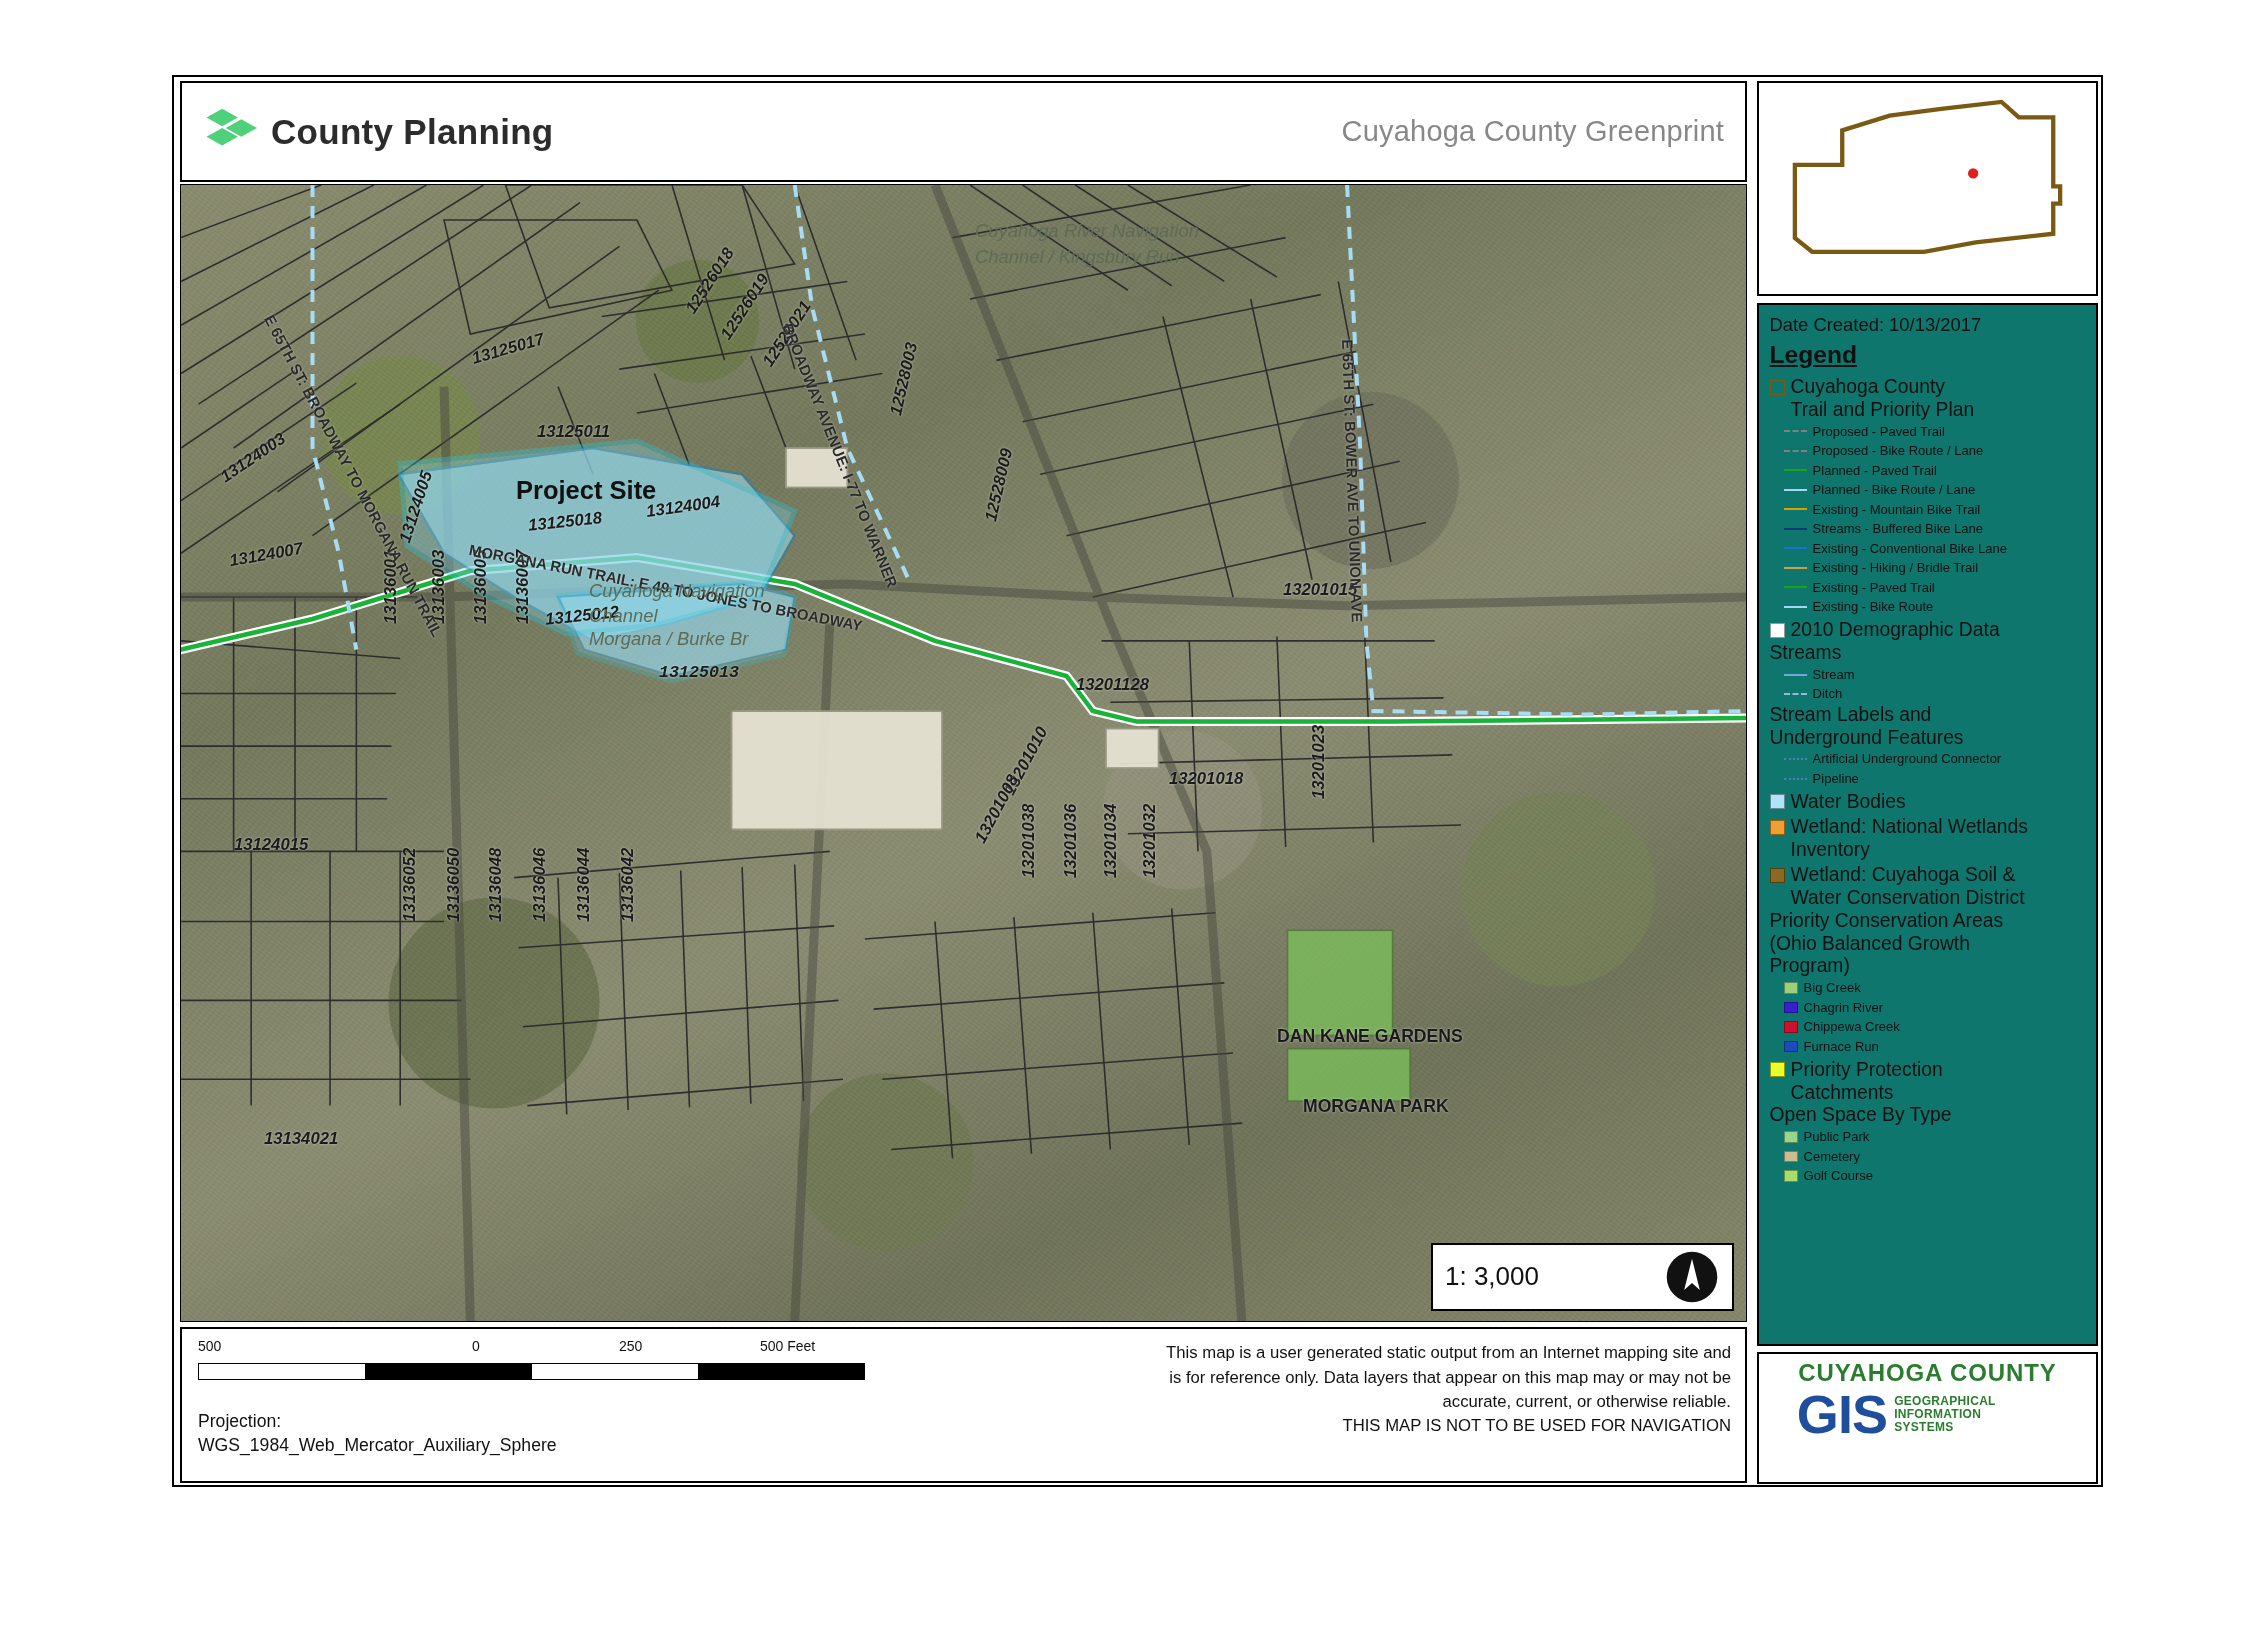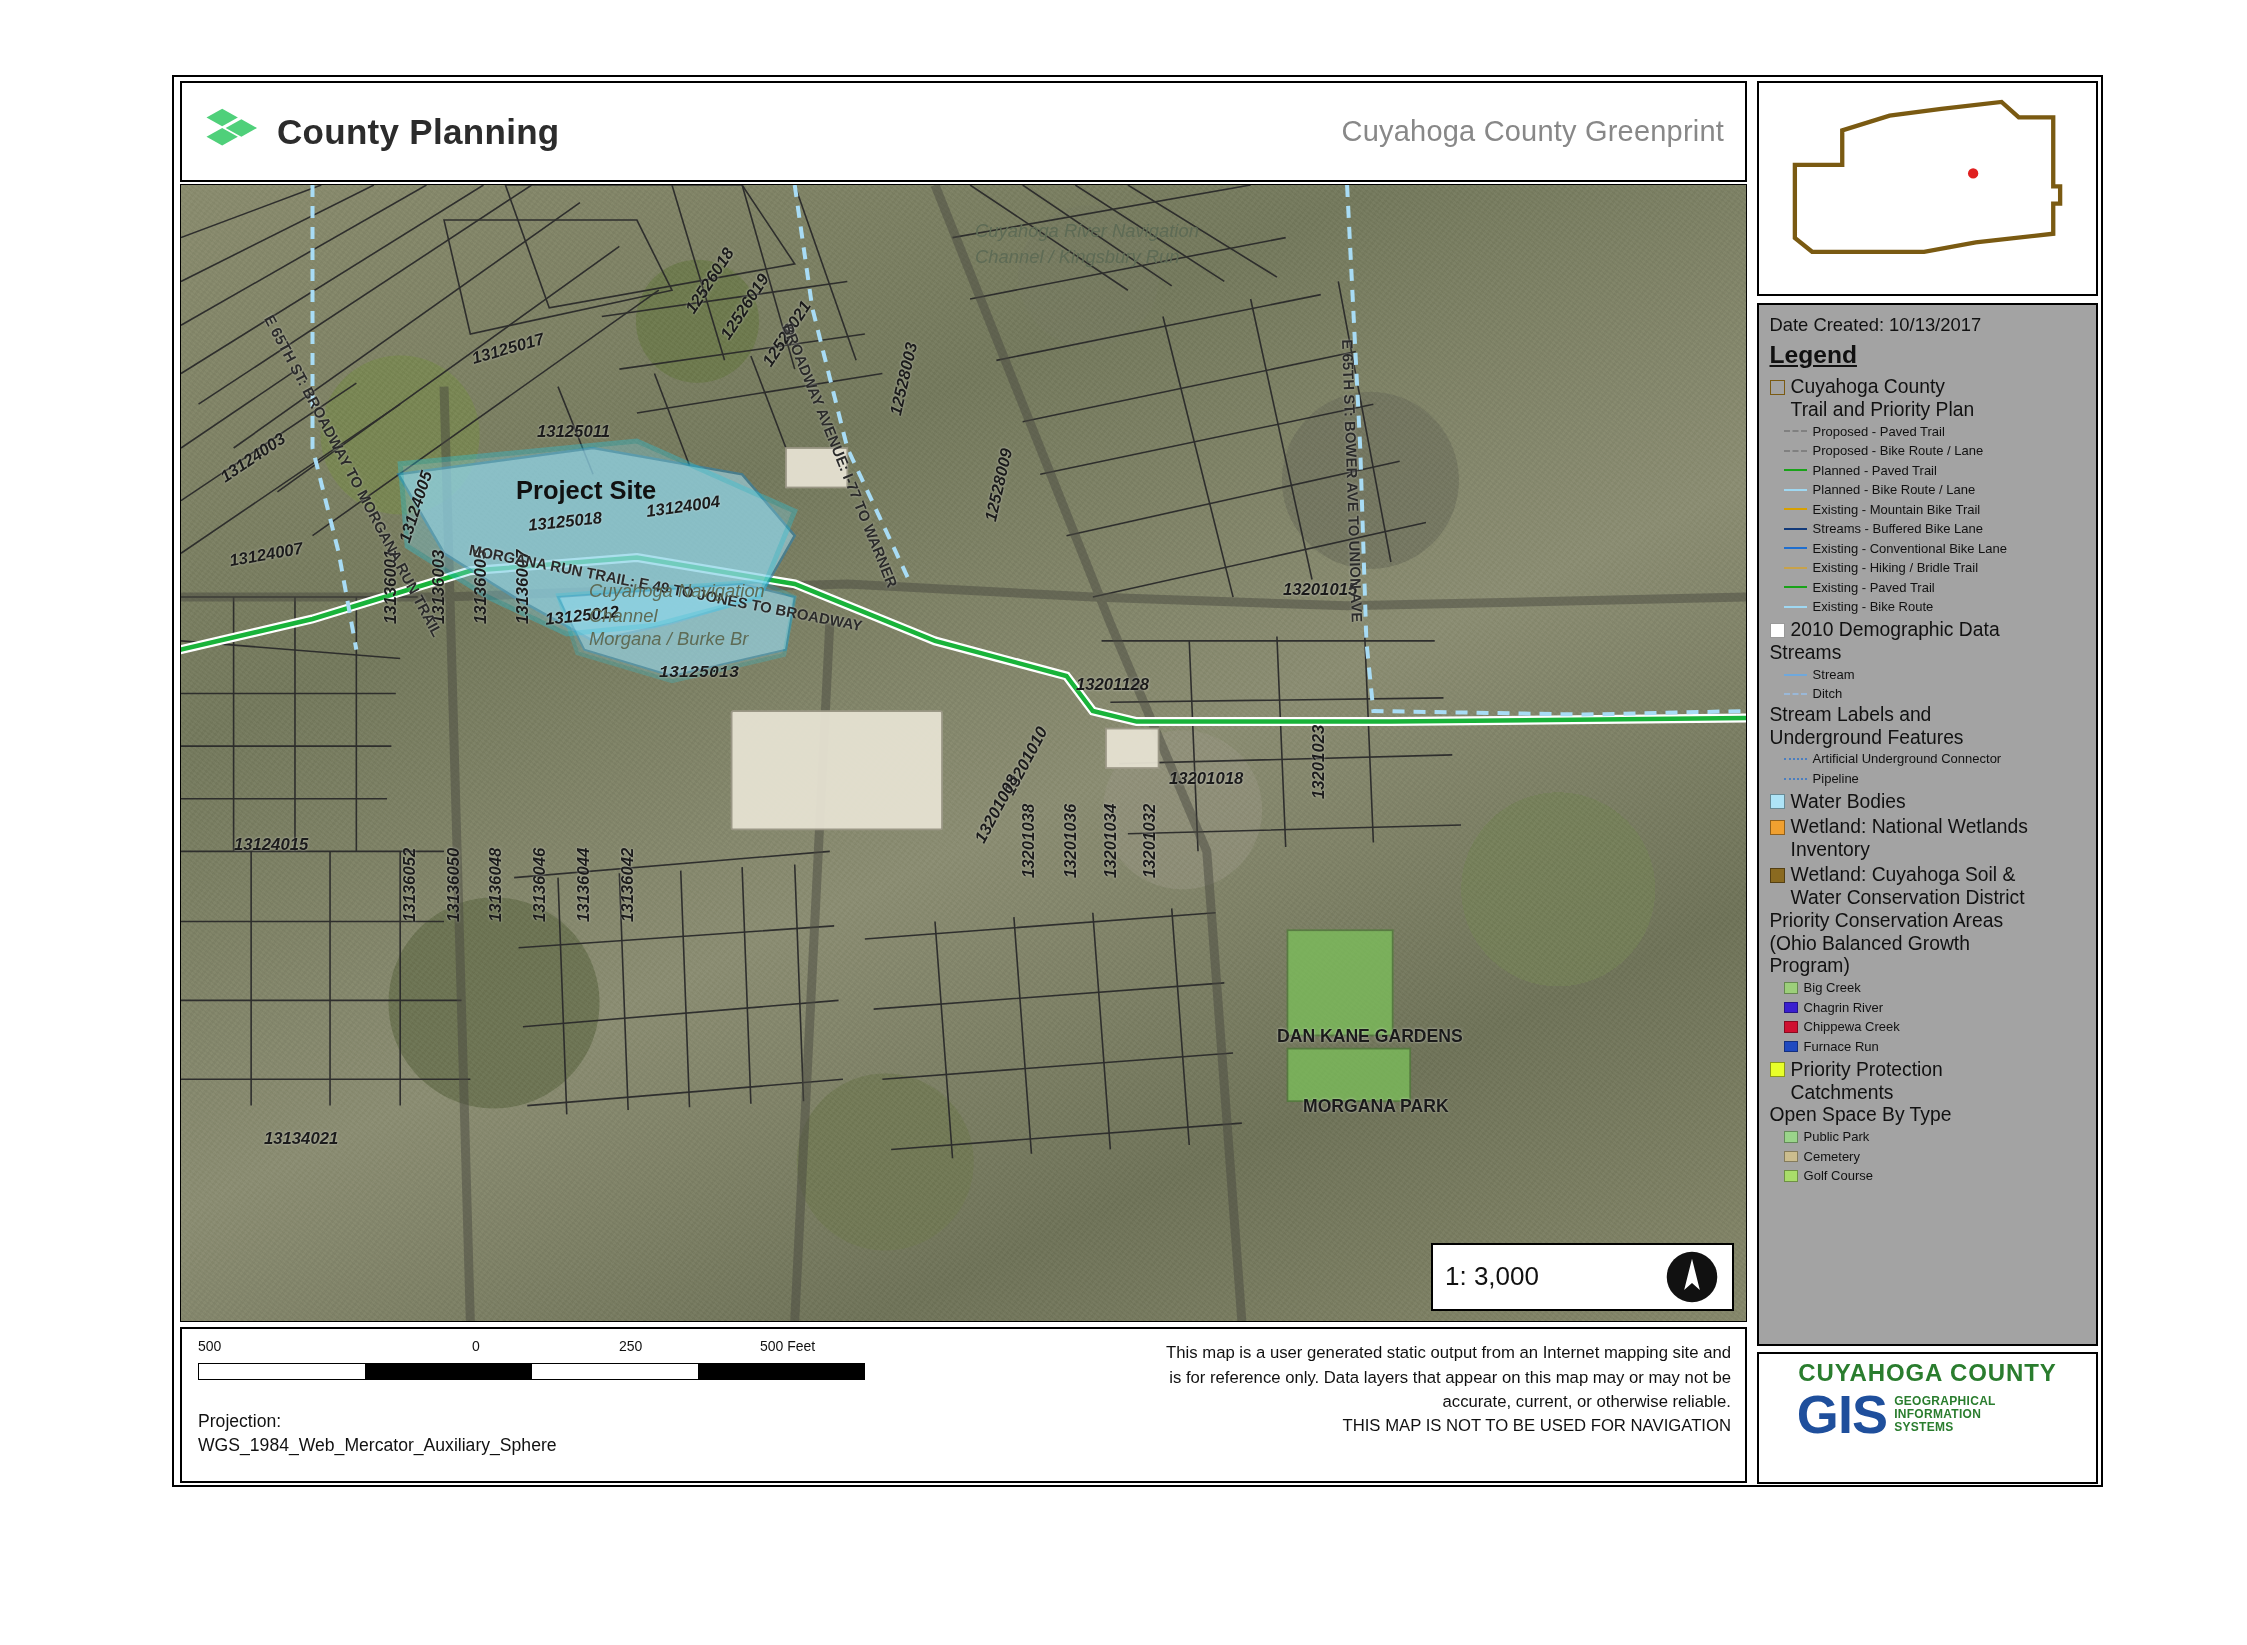--- a/index.html
+++ b/index.html
@@ -37,21 +37,21 @@
     box-sizing: border-box;
     background: #fff;
     display: flex;
     align-items: center;
     justify-content: space-between;
     padding: 0 21px;
   }
   .brand {
     display: flex;
     align-items: center;
-    gap: 13px;
+    gap: 7px;
   }
   .brand-logo { width: 61px; height: 53px; }
   .brand-title {
     font-size: 35px;
     font-weight: bold;
     color: #2c2c2c;
     letter-spacing: 0.3px;
   }
   .header-right {
     font-size: 29px;
@@ -220,21 +220,21 @@
     background: #fff;
   }
   .legend-box {
     position: absolute;
     left: 1757px;
     top: 303px;
     width: 341px;
     height: 1043px;
     border: 2.6px solid #000;
     box-sizing: border-box;
-    background: #a3a3a3;
+    background: #0f766e;
     padding: 8.8px 10.5px;
     overflow: hidden;
   }
   .date-created {
     font-size: 18.4px;
     color: #111;
     margin-bottom: 5.3px;
   }
   .legend-title {
     font-size: 24.6px;

